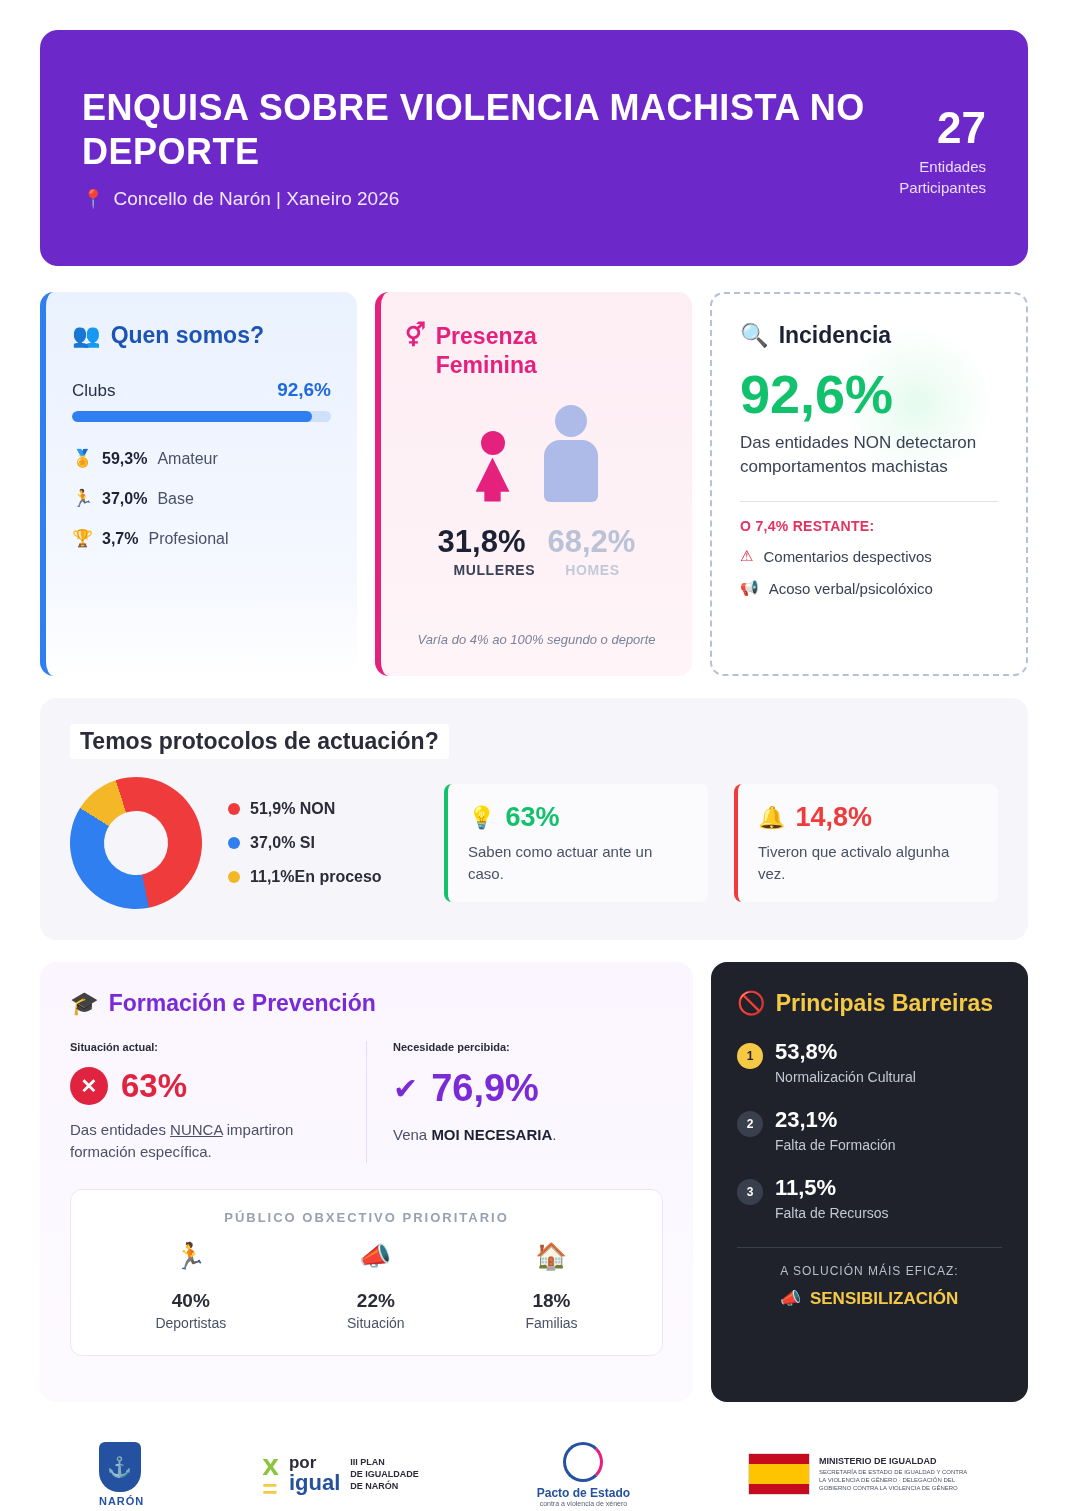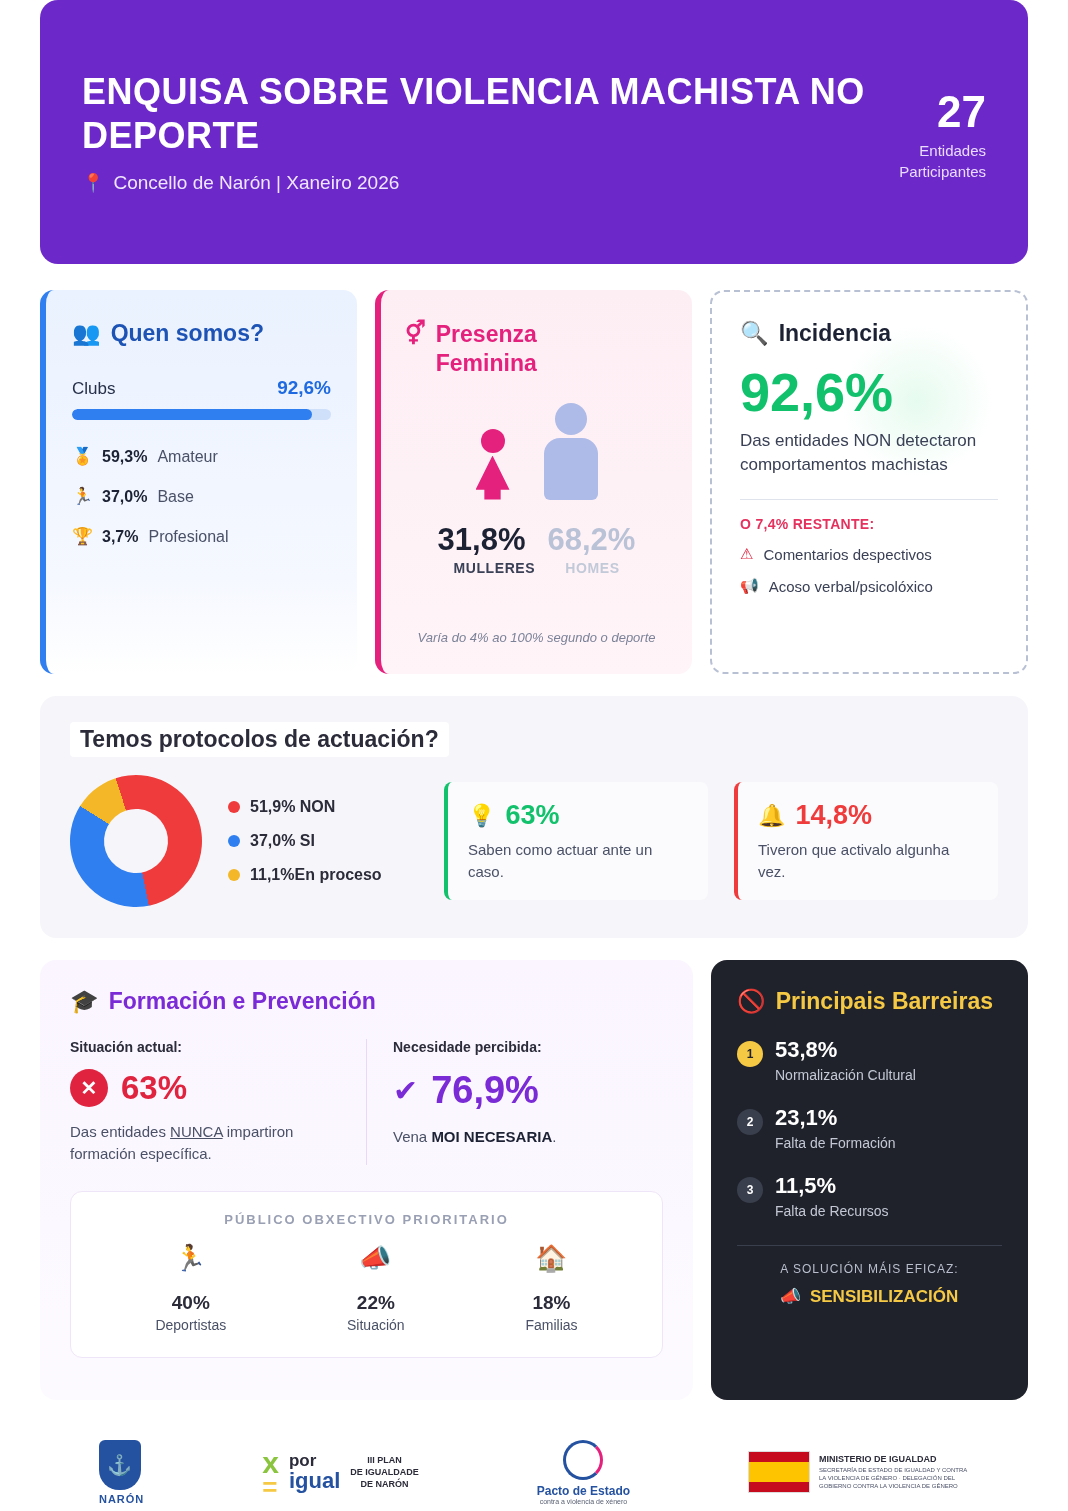--- a/index.html
+++ b/index.html
@@ -7,23 +7,24 @@
     width: 1068px; height: 1511px;
     background: #ffffff;
     font-family: "Liberation Sans", sans-serif;
     color: #2b2b3a;
     overflow: hidden;
   }
   .page { position: relative; width: 1068px; height: 1511px; padding: 0 40px; }
 
   
   .header {
+    margin-top: 30px;
     background: #6d28c9;
     border-radius: 18px;
-    height: 264px;
+    height: 236px;
     display: flex;
     align-items: center;
     justify-content: space-between;
     padding: 0 42px;
     color: #fff;
   }
   .header h1 {
     font-size: 36px;
     font-weight: 800;
     letter-spacing: .5px;
@@ -144,21 +145,21 @@
   .card-form {
     flex: 1;
     background: linear-gradient(180deg,#faf5ff 0%, #fdfaff 100%);
     border-radius: 16px;
     padding: 28px 30px;
   }
   .card-form .card-title { color: #7a2bd6; }
   .form-cols { display: flex; gap: 26px; margin-top: 24px; }
   .form-col { flex: 1; }
   .form-col.right { border-left: 1px solid #e6daf6; padding-left: 26px; }
-  .col-h { font-size: 14px; font-weight: 800; color: #2b2b3a; }
+  .col-h { font-size: 11px; font-weight: 800; color: #2b2b3a; }
   .col-big { display: flex; align-items: center; gap: 13px; margin-top: 14px; }
   .x-circle { width: 38px; height: 38px; border-radius: 50%; background: #e0243f; color: #fff; display: flex; align-items: center; justify-content: center; font-size: 20px; font-weight: 800; }
   .big-red { font-size: 33px; font-weight: 800; color: #e0243f; }
   .big-purple { font-size: 38px; font-weight: 800; color: #7a2bd6; }
   .check { font-size: 30px; color: #7a2bd6; }
   .col-txt { margin-top: 14px; font-size: 15px; color: #4a5167; line-height: 1.45; }
   .col-txt u { text-decoration: underline; }
   .col-txt b { color: #1c2234; }
 
   .target-box { margin-top: 26px; background: #ffffff; border: 1px solid #eee6f8; border-radius: 12px; padding: 20px 24px 24px; }
@@ -193,21 +194,21 @@
   .footer { display: flex; align-items: center; justify-content: space-around; margin-top: 24px; height: 96px; }
   .shield { width: 42px; height: 50px; background: #2552a0; border-radius: 6px 6px 20px 20px; position: relative; }
   .shield::after { content: "⚓"; position: absolute; inset: 0; display: flex; align-items: center; justify-content: center; color: #fff; font-size: 20px; }
   .logo-naron { text-align: center; font-size: 11px; font-weight: 800; color: #2552a0; letter-spacing: 1px; margin-top: 3px; }
   .igual { display: flex; align-items: center; gap: 10px; }
   .igual .x { font-size: 30px; font-weight: 800; color: #8bc53f; line-height: 1; }
   .igual .eq { font-size: 26px; font-weight: 800; color: #f6c945; line-height: .7; }
   .igual .word { line-height: 1.05; }
   .igual .word .p1 { font-size: 17px; font-weight: 700; color: #2b2b3a; }
   .igual .word .p2 { font-size: 22px; font-weight: 800; color: #2552a0; }
-  .igual .plan { font-size: 9px; font-weight: 700; color: #2b2b3a; line-height: 1.35; text-align: center; }
+  .igual .plan { font-size: 9px; font-weight: 700; color: #2b2b3a; line-height: 1.35; }
   .pacto { text-align: center; }
   .pacto .ring { width: 40px; height: 40px; border-radius: 50%; border: 3px solid #2552a0; border-right-color: #e5217e; margin: 0 auto 4px; }
   .pacto .t1 { font-size: 12px; font-weight: 800; color: #2552a0; }
   .pacto .t2 { font-size: 7px; color: #5a6173; }
   .minis { display: flex; align-items: center; gap: 9px; }
   .flag { width: 62px; height: 42px; background: linear-gradient(#c60b1e 0 25%, #ffc400 25% 75%, #c60b1e 75% 100%); border: 1px solid #ddd; }
   .minis .m1 { font-size: 9px; font-weight: 800; color: #2b2b3a; line-height: 1.3; }
   .minis .m2 { font-size: 6px; color: #4a5167; line-height: 1.35; max-width: 150px; }
 </style>
 </head>

